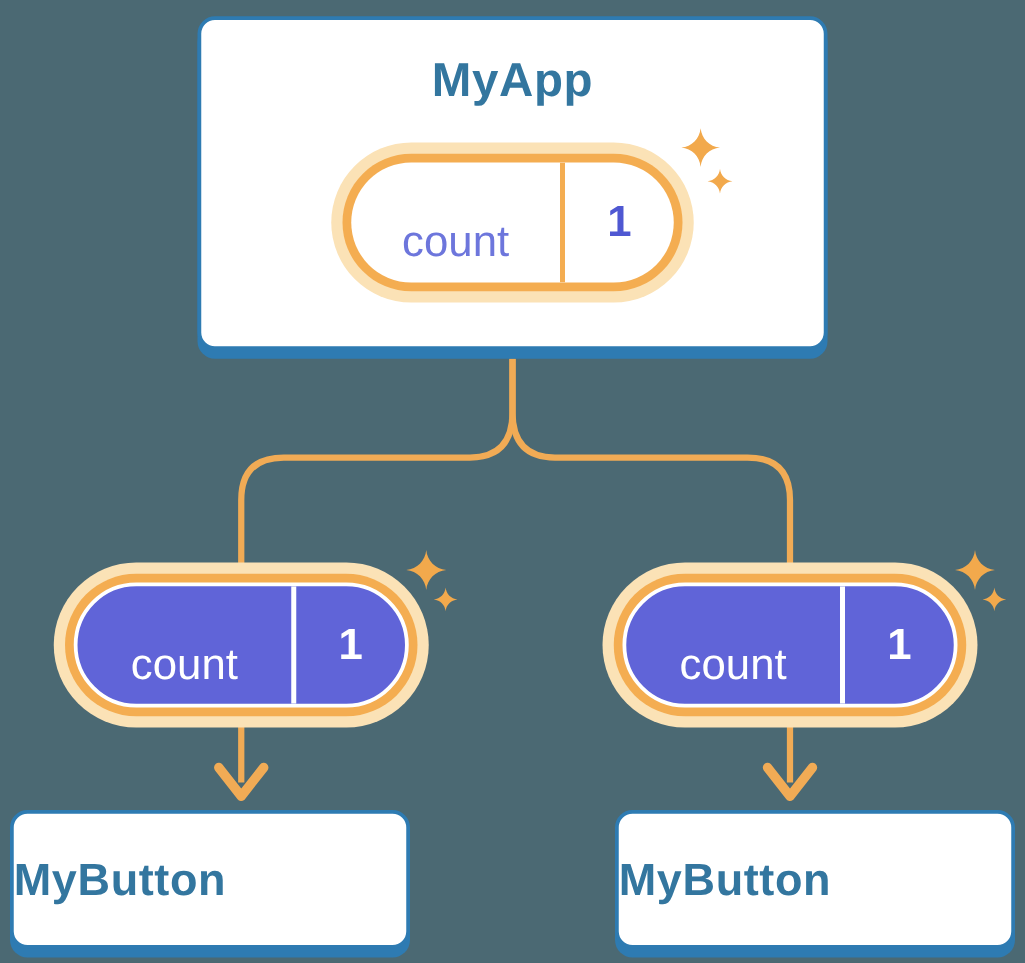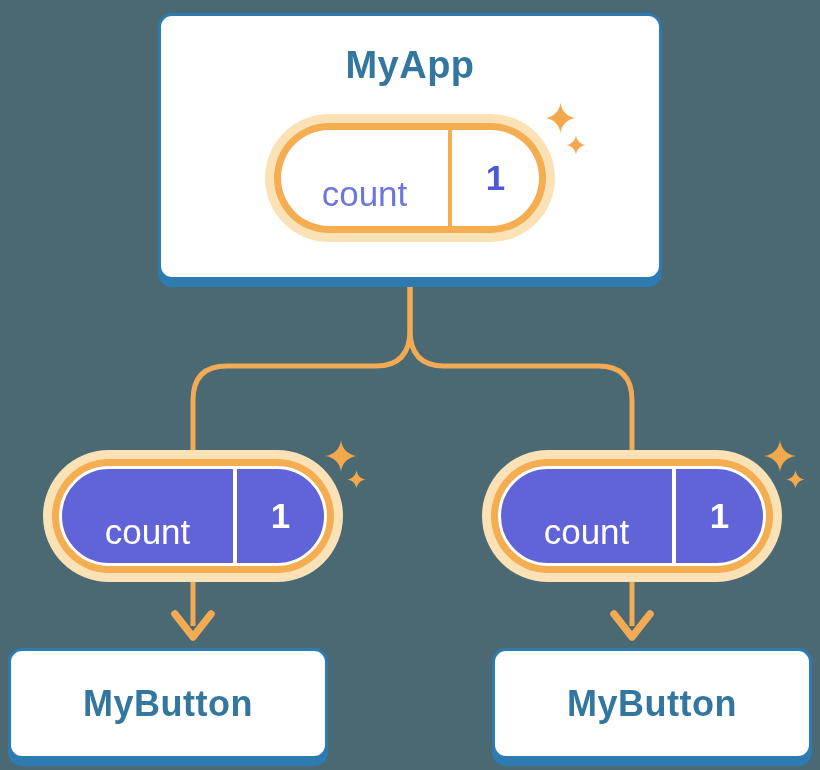--- a/index.html
+++ b/index.html
@@ -18,21 +18,21 @@
 
   .card { position:absolute; box-sizing:border-box; background:var(--card-fill);
           border:3px solid var(--card-border); border-radius:14px;
           box-shadow:0 7px 0 0 var(--card-border); z-index:2; }
   .card-title { color:var(--heading-text); font-weight:600; letter-spacing:.5px; }
 
   .root-card { left:158px; top:13px; width:504px; height:267px;
                display:flex; flex-direction:column; align-items:center; padding-top:26px; }
   .root-card .card-title { font-size:38px; line-height:46px; }
 
-  .leaf-card { width:320px; height:111px; display:flex; align-items:center; justify-content:center; }
+  .leaf-card { width:320px; height:111px; display:flex; align-items:center; justify-content:flex-start; }
   .leaf-card .card-title { font-size:36px; }
   .leaf-left  { left:8px;  top:648px; }
   .leaf-right { left:492px; top:648px; }
 
   .pill { position:absolute; box-sizing:border-box; background:var(--pill-halo);
           border-radius:999px; padding:9px; z-index:3; }
   .pill-ring { box-sizing:border-box; background:var(--pill-ring); border-radius:999px;
                padding:7px; width:100%; height:100%; }
   .pill-core { box-sizing:border-box; border-radius:999px; width:100%; height:100%;
                display:flex; align-items:stretch; overflow:hidden; }

